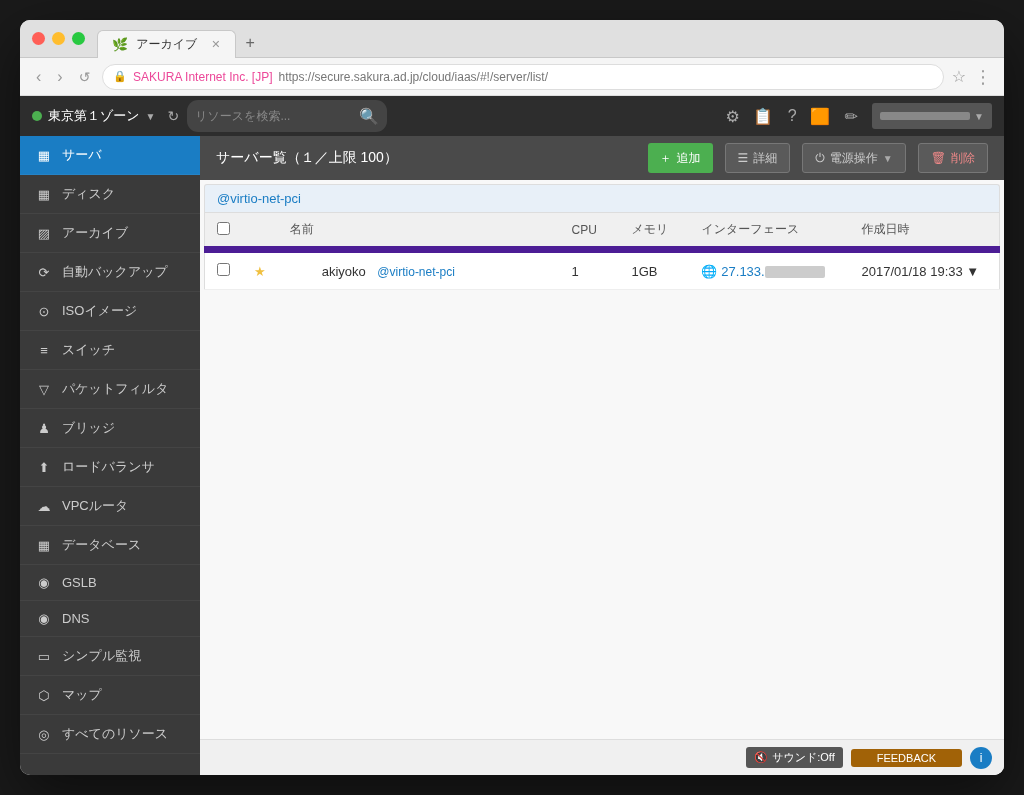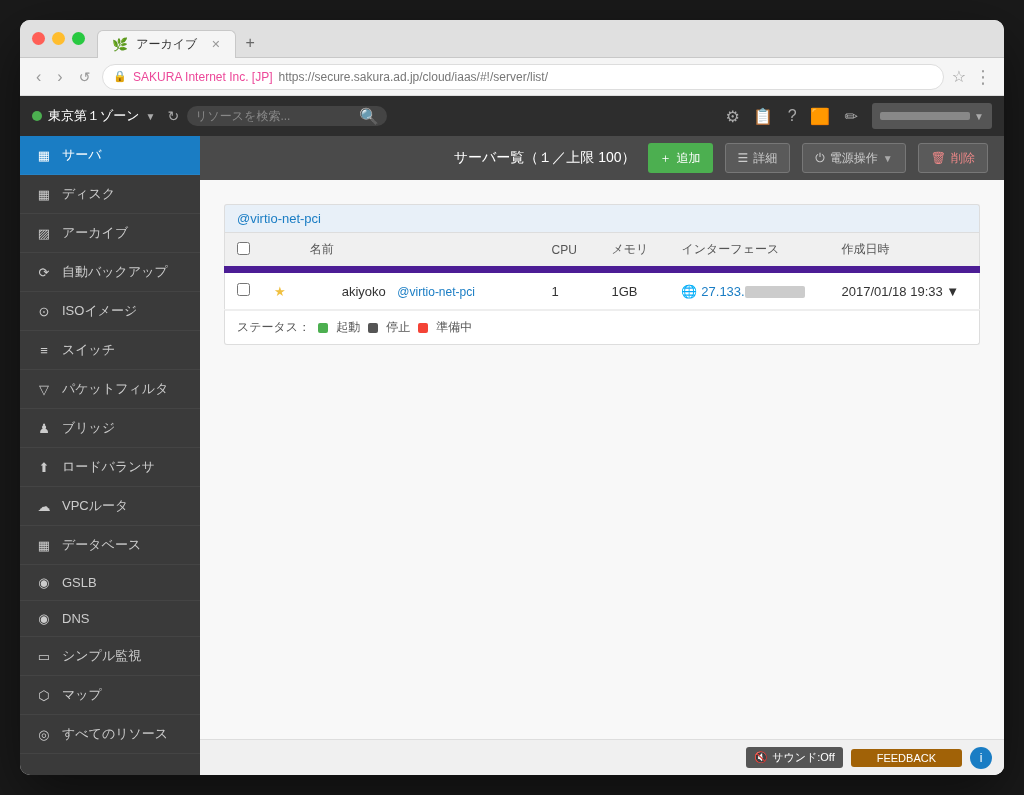--- a/index.html
+++ b/index.html
@@ -102,21 +102,21 @@
       cursor: pointer;
     }
     .zone-dot { width: 10px; height: 10px; border-radius: 50%; background: #4caf50; }
     .reload-app { color: #aaa; font-size: 14px; cursor: pointer; margin-left: 4px; }
     .search-box {
       display: flex;
       align-items: center;
       background: #444;
       border-radius: 11px;
       padding: 8px 8px;
-      height: 20px;
+      height: 32px;
       gap: 6px;
       flex: 1;
       max-width: 200px;
     }
     .search-box input {
       background: none;
       border: none;
       color: #ccc;
       font-size: 12px;
       outline: none;
@@ -184,42 +184,41 @@
       display: flex;
       align-items: center;
       padding: 0 16px;
       gap: 12px;
       flex-shrink: 0;
     }
     .page-title-text {
       color: white;
       font-size: 14px;
       flex: 1;
-      text-align: right;
     }
     .action-btn {
       display: flex;
       align-items: center;
       gap: 5px;
       padding: 5px 12px;
       border-radius: 3px;
       border: none;
       font-size: 12px;
       cursor: pointer;
       height: 30px;
     }
     .btn-add { background: #4caf50; color: white; }
     .btn-detail { background: #5a5a5a; color: #ccc; border: 1px solid #777; }
     .btn-power { background: #5a5a5a; color: #ccc; border: 1px solid #777; }
     .btn-delete { background: #5a5a5a; color: #e88; border: 1px solid #777; }
 
     
     .table-area {
       flex: 1;
-      padding: 24px;
+      padding: 4px;
       overflow-y: auto;
     }
     .group-header {
       background: #e8f0f8;
       padding: 6px 12px;
       color: #1a7dc4;
       font-size: 13px;
       border: 1px solid #ddd;
       border-bottom: none;
       border-radius: 3px 3px 0 0;
@@ -534,29 +533,20 @@
                   <span>27.133.</span><span class="ip-blur">■■■■</span>
                 </a>
               </td>
               <td>
                 <span>2017/01/18 19:33</span>
                 <span>▼</span>
               </td>
             </tr>
           </tbody>
         </table>
-        <div class="status-bar">
-          <span>ステータス：</span>
-          <span class="status-dot status-running"></span>
-          <span>起動</span>
-          <span class="status-dot status-stopped"></span>
-          <span>停止</span>
-          <span class="status-dot status-preparing"></span>
-          <span>準備中</span>
-        </div>
       </div>
 
       <div class="bottom-bar">
         <button class="sound-btn">
           <span>🔇</span>
           <span>サウンド:Off</span>
         </button>
         <button class="feedback-btn">
           <span>FEEDBACK</span>
         </button>

